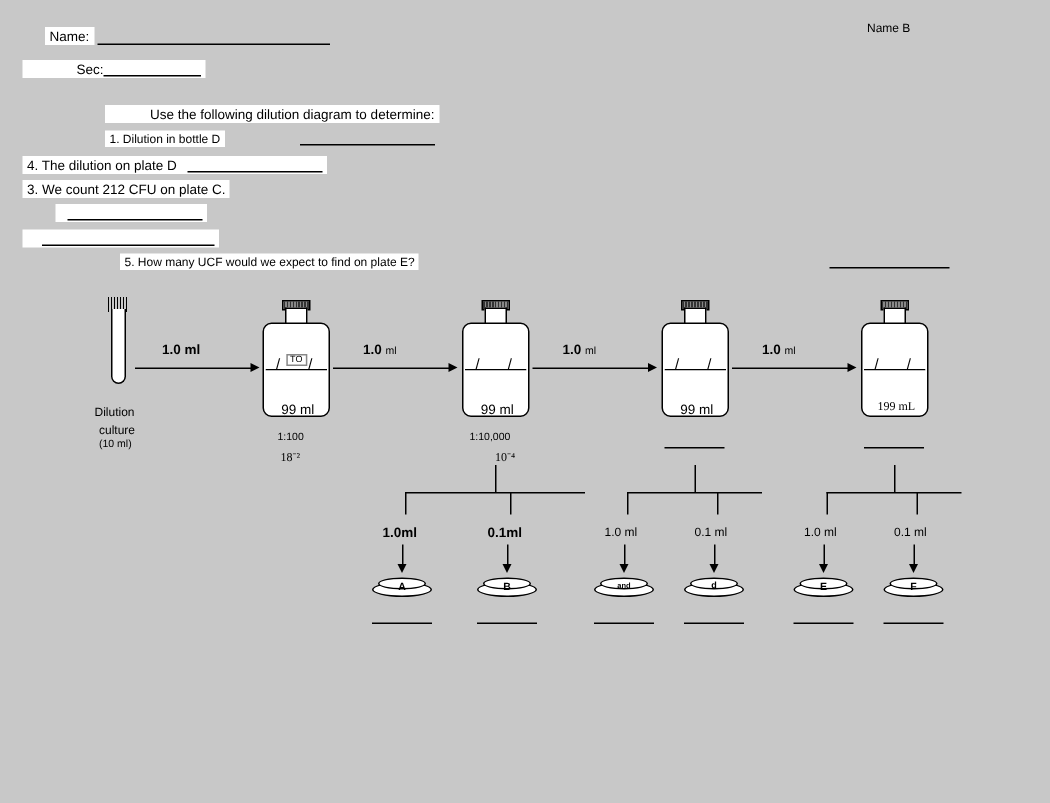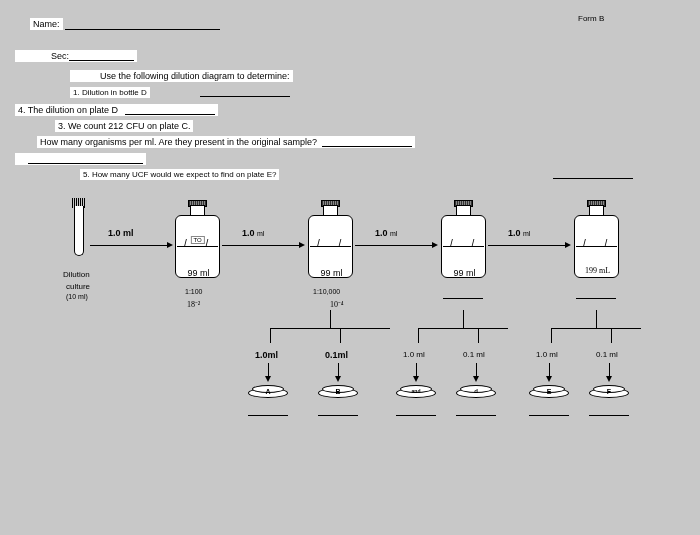--- a/index.html
+++ b/index.html
@@ -18,26 +18,26 @@
   padding: 1px 3px;
 }
 .line {
   display: inline-block;
   border-bottom: 1px solid #000;
   vertical-align: bottom;
 }
 .header-row { position: absolute; }
 #name-row { top: 18px; left: 30px; text-align: center; }
 #form-row { top: 14px; left: 578px; font-size: 8px; }
-#sec-row { top: 50px; left: 15px; padding-left: 36px; }
+#sec-row { top: 40px; left: 15px; padding-left: 36px; }
 #instr-row { top: 70px; left: 70px; padding-left: 30px; }
 #q1-row { top: 87px; left: 70px; font-size: 8px; }
 #q1-blank { top: 87px; left: 200px; }
 #q2-row { top: 104px; left: 15px; }
-#q3-row { top: 120px; left: 15px; margin-left: 40px; }
+#q3-row { top: 120px; left: 15px; }
 #q3b-row { top: 136px; left: 37px; }
 #q4-row { top: 153px; left: 15px; }
 #q4b-row { top: 169px; left: 553px; }
 #q5-row { top: 169px; left: 80px; font-size: 8px; }
 
 .diagram { position: absolute; top: 190px; left: 40px; width: 640px; height: 330px; }
 .tube {
   position: absolute; width: 18px; height: 60px;
 }
 .tube-body {
@@ -113,37 +113,37 @@
 }
 .handwrite { font-family: 'Comic Sans MS', cursive; font-size: 8px; position: absolute; }
 </style>
 </head>
 <body>
 
 <div class="header-row" id="name-row">
   <span class="whitebox">Name:</span>
   <span class="line" style="width:155px;"></span>
 </div>
-<div class="header-row" id="form-row">Form B</div>
+<div class="header-row" id="form-row">Name B</div>
 <div class="header-row whitebox" id="sec-row">
   <span>Sec:</span><span class="line" style="width:65px;"></span>
 </div>
 
 <div class="header-row whitebox" id="instr-row">Use the following dilution diagram to determine:</div>
 
 <div class="header-row whitebox" id="q1-row">1. Dilution in bottle D</div>
 <div class="header-row" id="q1-blank"><span class="line" style="width:90px;"></span></div>
 
 <div class="header-row whitebox" id="q2-row">
   <span>4. The dilution on plate D</span>&nbsp;&nbsp;&nbsp;<span class="line" style="width:90px;"></span>
 </div>
 
 <div class="header-row whitebox" id="q3-row">3. We count 212 CFU on plate C.</div>
 <div class="header-row whitebox" id="q3b-row">
-  <span>How many organisms per ml. Are they present in the original sample?</span>&nbsp;&nbsp;<span class="line" style="width:90px;"></span>
+  &nbsp;&nbsp;<span class="line" style="width:90px;"></span>
 </div>
 
 <div class="header-row whitebox" id="q4-row">
   &nbsp;&nbsp;&nbsp;&nbsp;<span class="line" style="width:115px;"></span>
 </div>
 <div class="header-row" id="q4b-row"><span class="line" style="width:80px;"></span></div>
 
 <div class="header-row whitebox" id="q5-row">5. How many UCF would we expect to find on plate E?</div>
 
 <div class="diagram">

